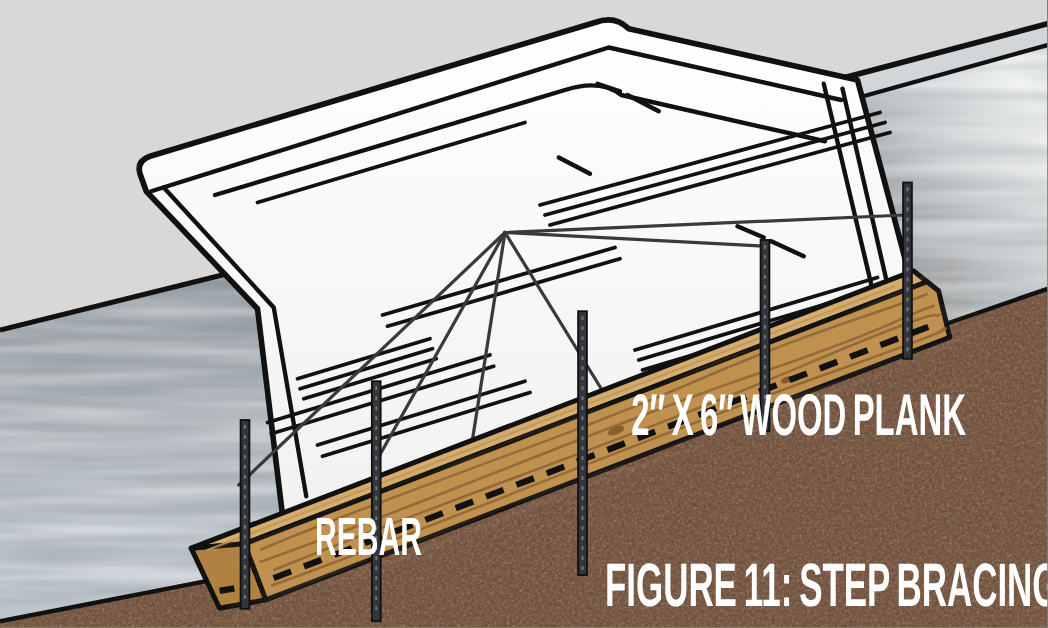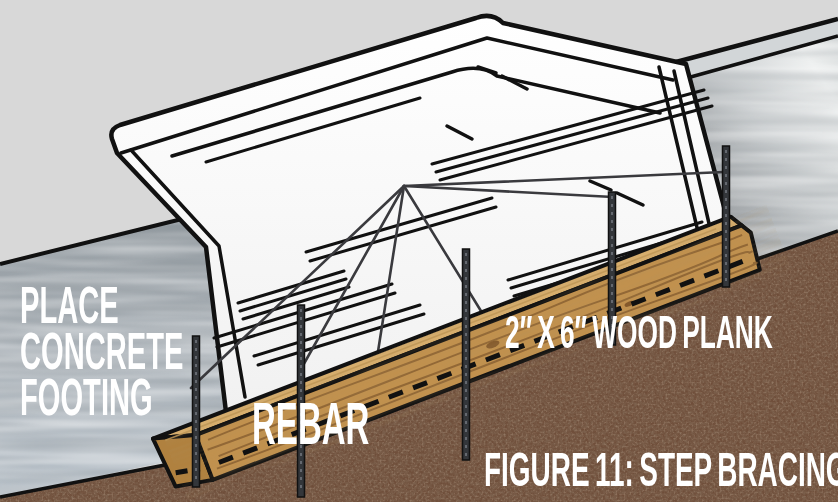--- a/index.html
+++ b/index.html
@@ -9,21 +9,21 @@
     background:#d8d8d8;
   }
   #stage svg{position:absolute;left:0;top:0;display:block;}
   .lbl{
     position:absolute;color:#fff;font-weight:bold;white-space:nowrap;
     -webkit-user-select:none;user-select:none;line-height:1;
   }
   .cond{display:inline-block;transform-origin:0 0;}
   .lbl-footing{left:20px;top:282px;font-size:52px;line-height:46px;letter-spacing:0px;}
   .lbl-footing .cond{transform:scaleX(0.56);}
-  .lbl-rebar{left:252px;top:395px;font-size:59px;}
+  .lbl-rebar{left:252px;top:409px;font-size:43px;}
   .lbl-rebar .cond{transform:scaleX(0.56);}
   .lbl-plank{left:505px;top:308px;font-size:47px;word-spacing:-4px;}
   .lbl-plank .cond{transform:scaleX(0.56);}
   .lbl-figure{left:484px;top:445px;font-size:49px;word-spacing:-4px;}
   .lbl-figure .cond{transform:scaleX(0.57);}
 </style>
 </head>
 <body>
 
 <div id="stage">
@@ -203,27 +203,20 @@
       <rect x="608.5" y="192" width="7" height="153" fill="#33363a" stroke="#111" stroke-width="1.5"></rect>
       <path d="M612,196 L612,341" stroke="#71767d" stroke-width="1.6" stroke-dasharray="3 5" fill="none"></path>
     </g>
     <g>
       <rect x="722.5" y="146" width="7" height="141" fill="#33363a" stroke="#111" stroke-width="1.5"></rect>
       <path d="M726,150 L726,283" stroke="#71767d" stroke-width="1.6" stroke-dasharray="3 5" fill="none"></path>
     </g>
   </g>
 </svg>
 
-  <div class="lbl lbl-footing">
-    <span class="cond">
-      <span>PLACE</span><br>
-      <span>CONCRETE</span><br>
-      <span>FOOTING</span>
-    </span>
-  </div>
 
   <div class="lbl lbl-rebar">
     <span class="cond">REBAR</span>
   </div>
 
   <div class="lbl lbl-plank">
     <span class="cond">2″ X 6″ WOOD PLANK</span>
   </div>
 
   <div class="lbl lbl-figure">

